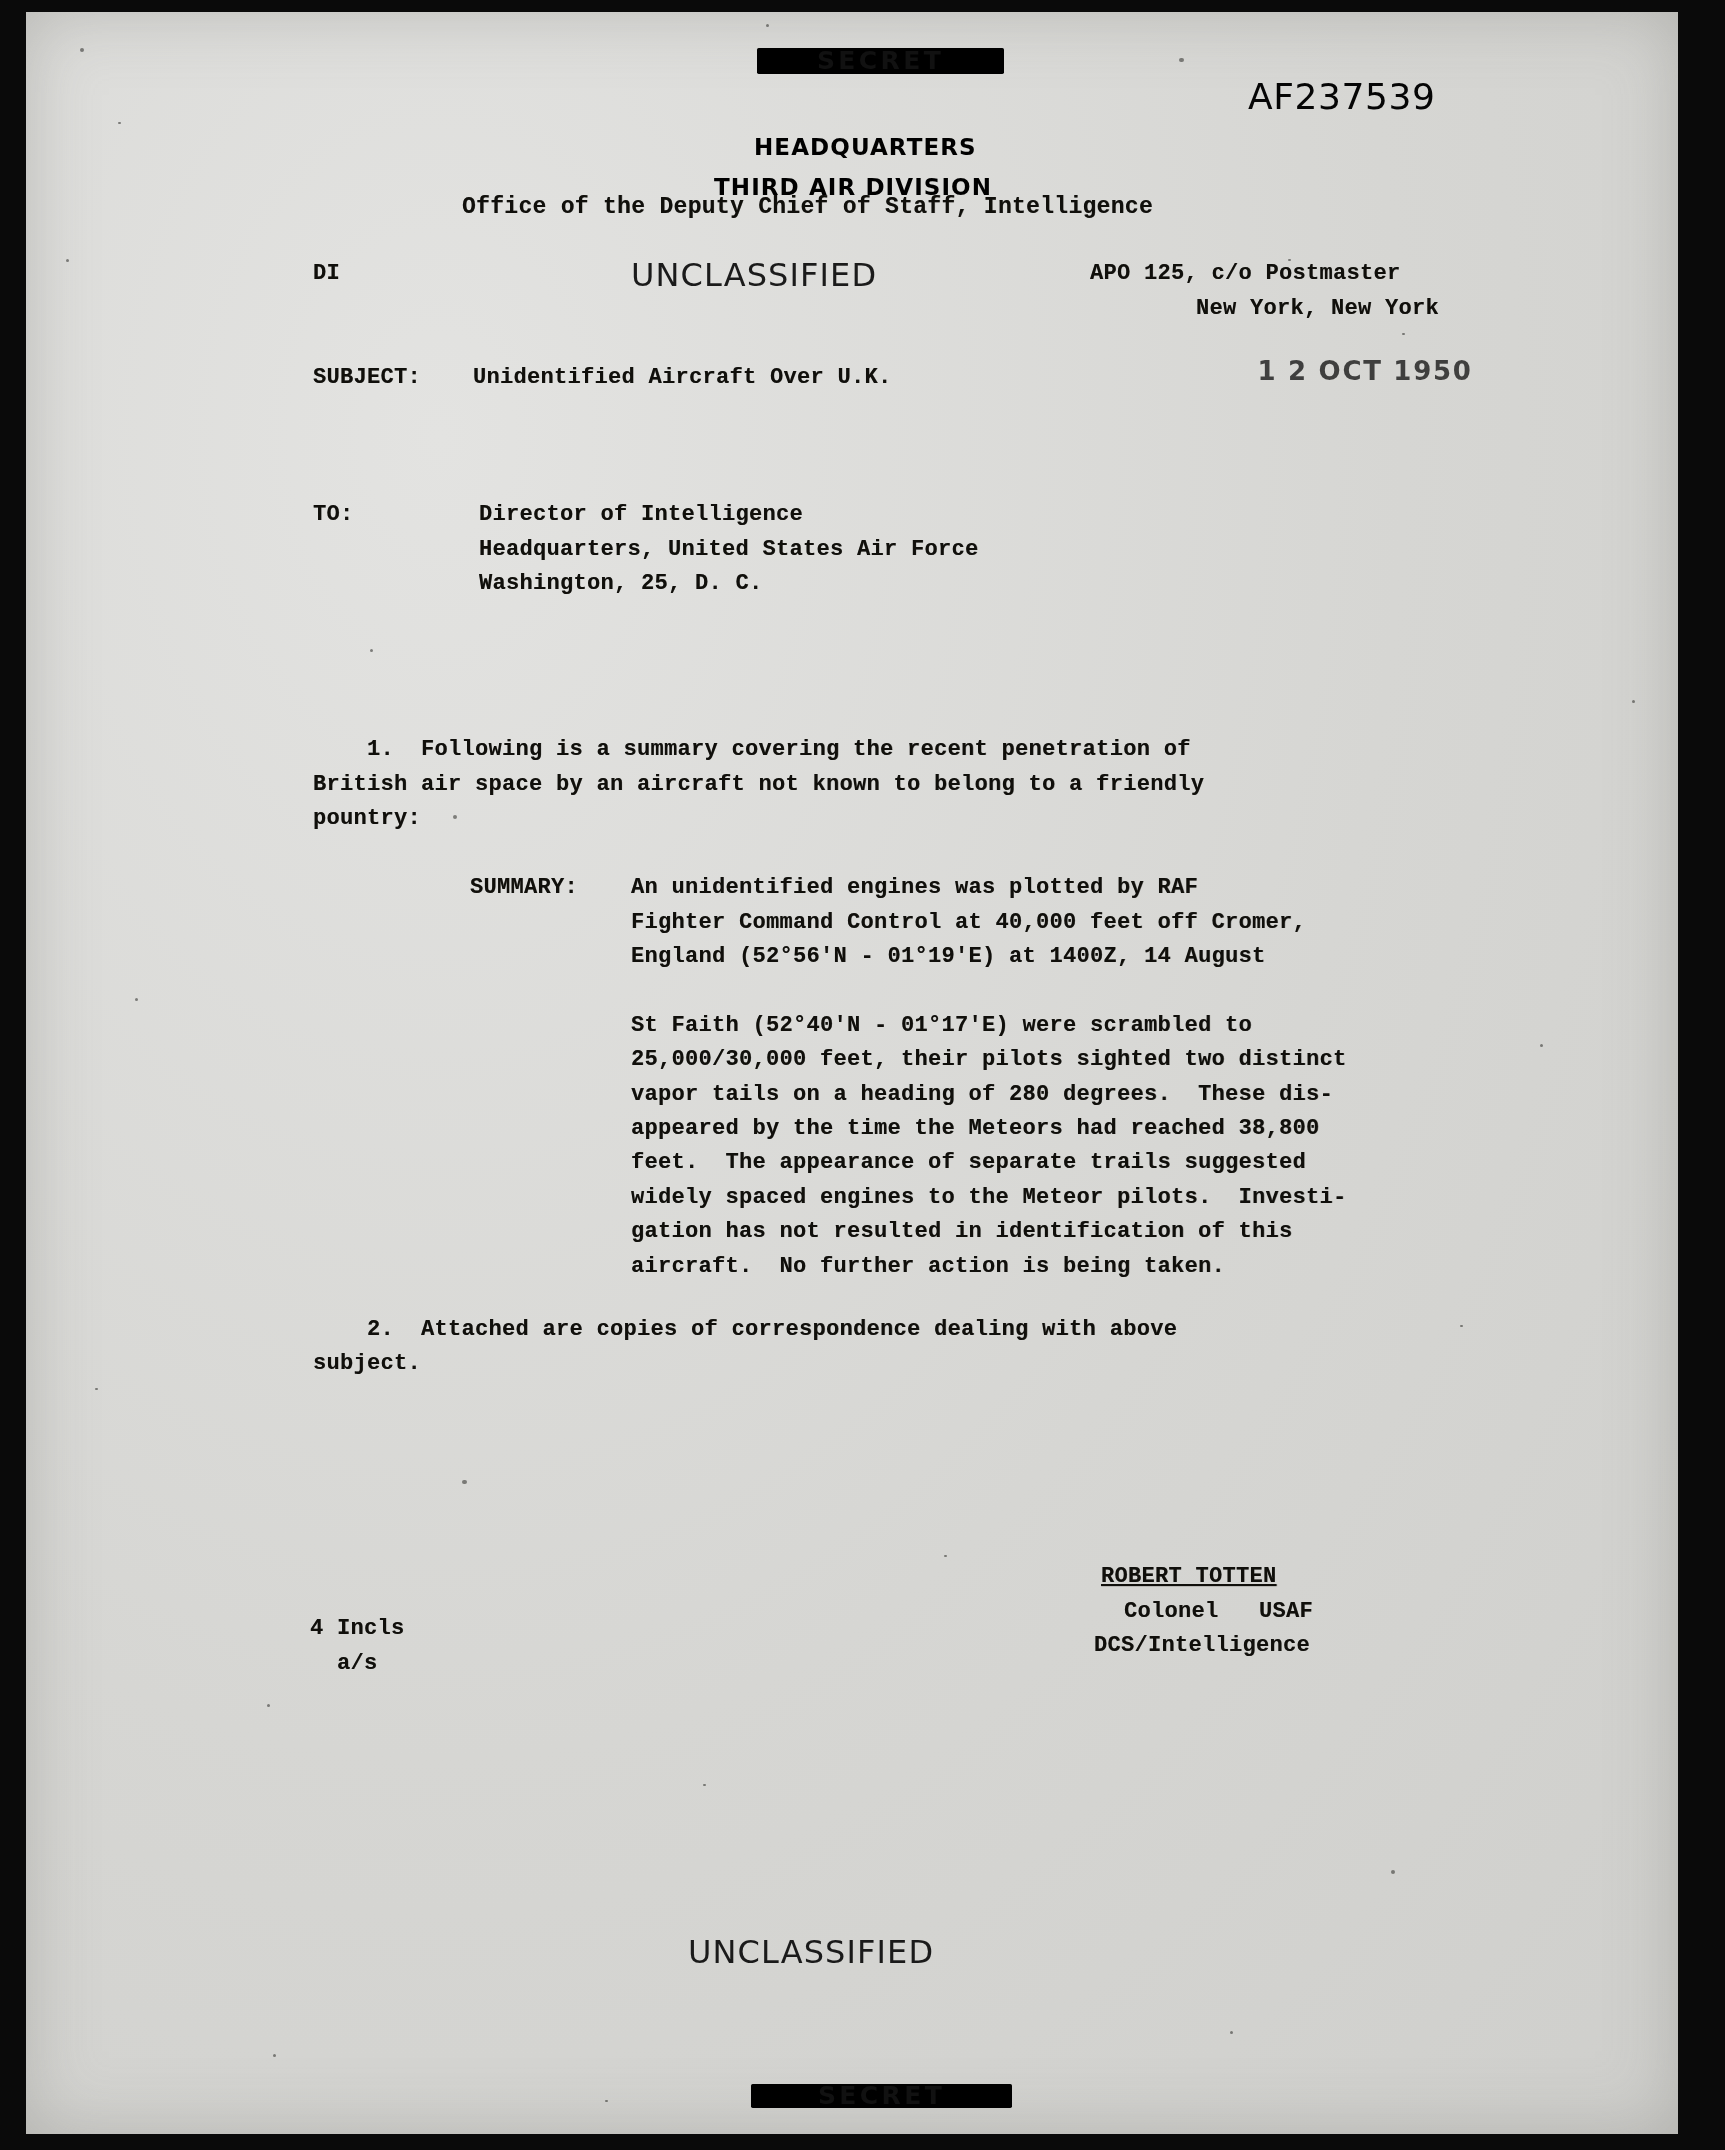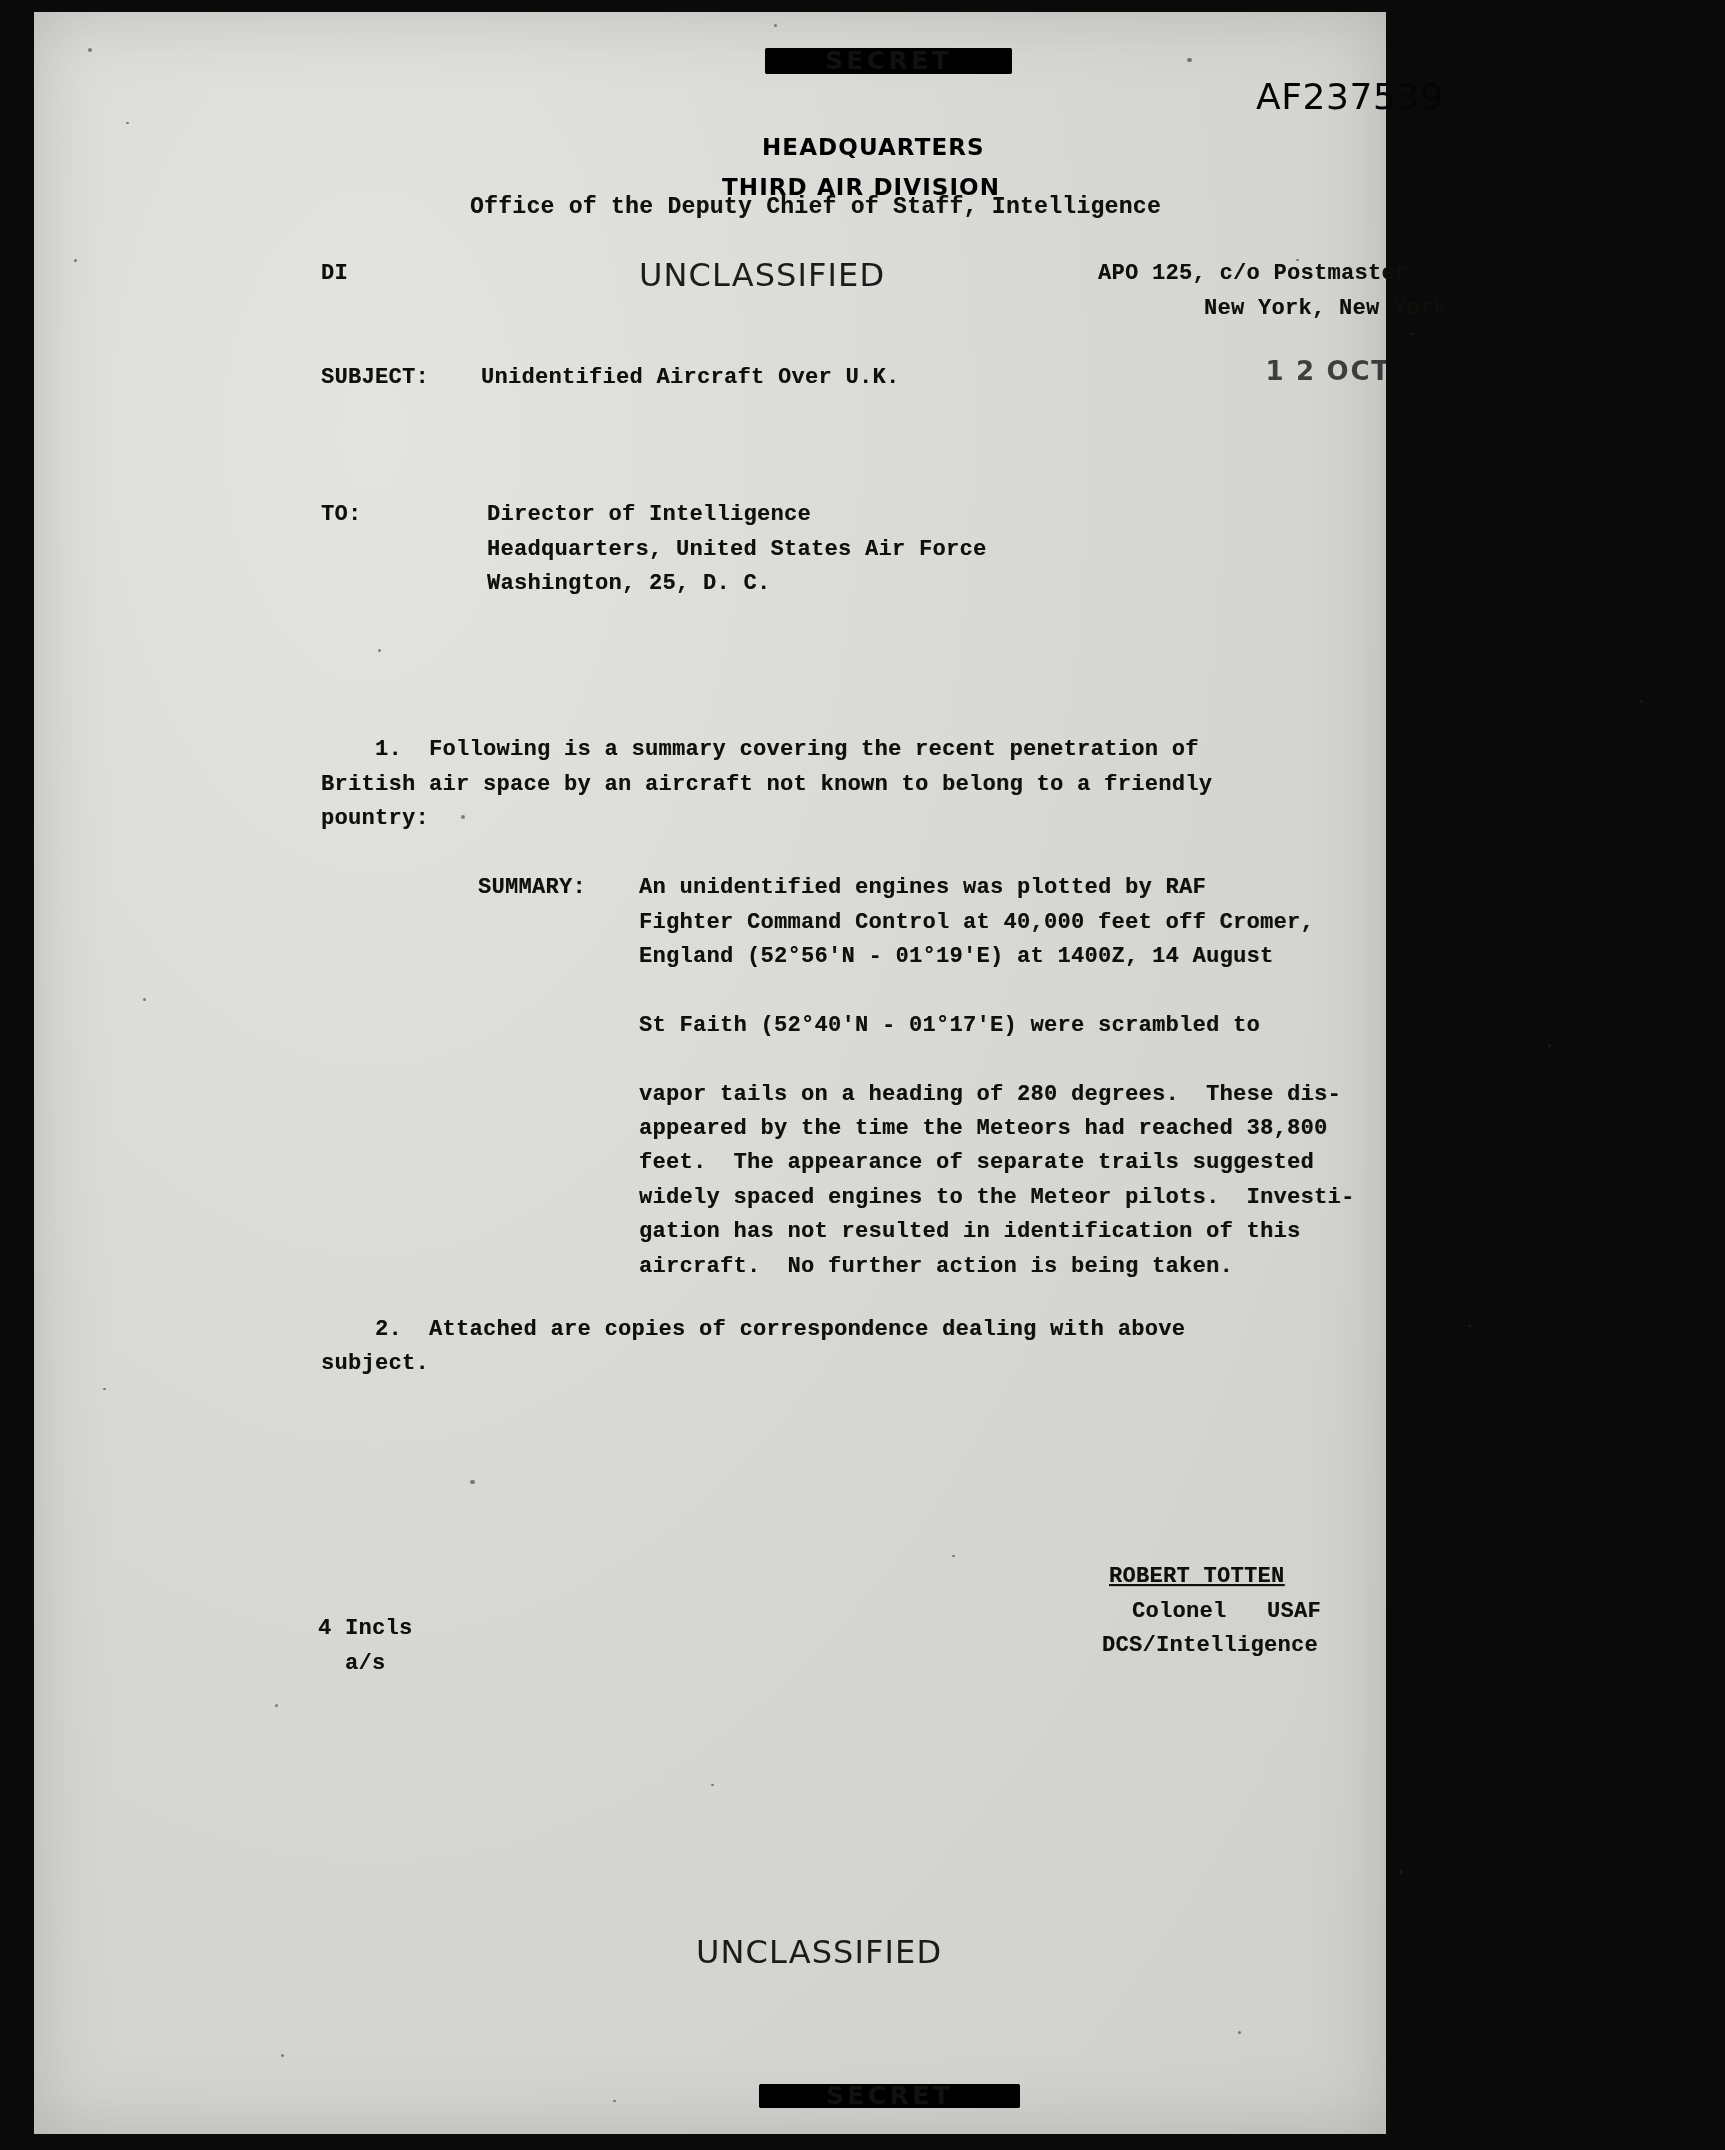--- a/index.html
+++ b/index.html
@@ -18,23 +18,23 @@
   .scan-bg {
     position: absolute;
     left: 0; top: 0;
     width: 1725px;
     height: 2151px;
     background: #0a0a0a;
   }
 
   .page {
     position: absolute;
-    left: 34px;
+    left: 26px;
     top: 11.5px;
-    width: 1352px;
+    width: 1652px;
     height: 2122px;
     background: #d8d8d6;
     background-image:
       radial-gradient(ellipse at 25% 20%, #e3e3e1 0%, #d6d6d3 55%, #cfcfcc 100%);
     box-shadow: inset 0 0 69px rgba(120,120,115,0.35);
   }
 
   
   .speckle {
     position: absolute;
@@ -194,20 +194,21 @@
     <div class="t type-blk" style="left:287px;top:721px;">    1.  Following is a summary covering the recent penetration of</div>
     <div class="t type-blk" style="left:287px;top:756px;">British air space by an aircraft not known to belong to a friendly</div>
     <div class="t type-blk" style="left:287px;top:790px;">pountry:</div>
 
     <div class="t type-blk" style="left:444px;top:859px;">SUMMARY:</div>
 
     <div class="t type-blk" style="left:605px;top:859px;">An unidentified engines was plotted by RAF</div>
     <div class="t type-blk" style="left:605px;top:894px;">Fighter Command Control at 40,000 feet off Cromer,</div>
     <div class="t type-blk" style="left:605px;top:928px;">England (52°56'N - 01°19'E) at 1400Z, 14 August</div>
     <div class="t type-blk" style="left:605px;top:997px;">St Faith (52°40'N - 01°17'E) were scrambled to</div>
+    <div class="t type-blk" style="left:605px;top:1031px;">25,000/30,000 feet, their pilots sighted two distinct</div>
     <div class="t type-blk" style="left:605px;top:1066px;">vapor tails on a heading of 280 degrees.  These dis-</div>
     <div class="t type-blk" style="left:605px;top:1100px;">appeared by the time the Meteors had reached 38,800</div>
     <div class="t type-blk" style="left:605px;top:1134px;">feet.  The appearance of separate trails suggested</div>
     <div class="t type-blk" style="left:605px;top:1169px;">widely spaced engines to the Meteor pilots.  Investi-</div>
     <div class="t type-blk" style="left:605px;top:1203px;">gation has not resulted in identification of this</div>
     <div class="t type-blk" style="left:605px;top:1238px;">aircraft.  No further action is being taken.</div>
 
     <div class="t type-blk" style="left:287px;top:1301px;">    2.  Attached are copies of correspondence dealing with above</div>
     <div class="t type-blk" style="left:287px;top:1335px;">subject.</div>
 

